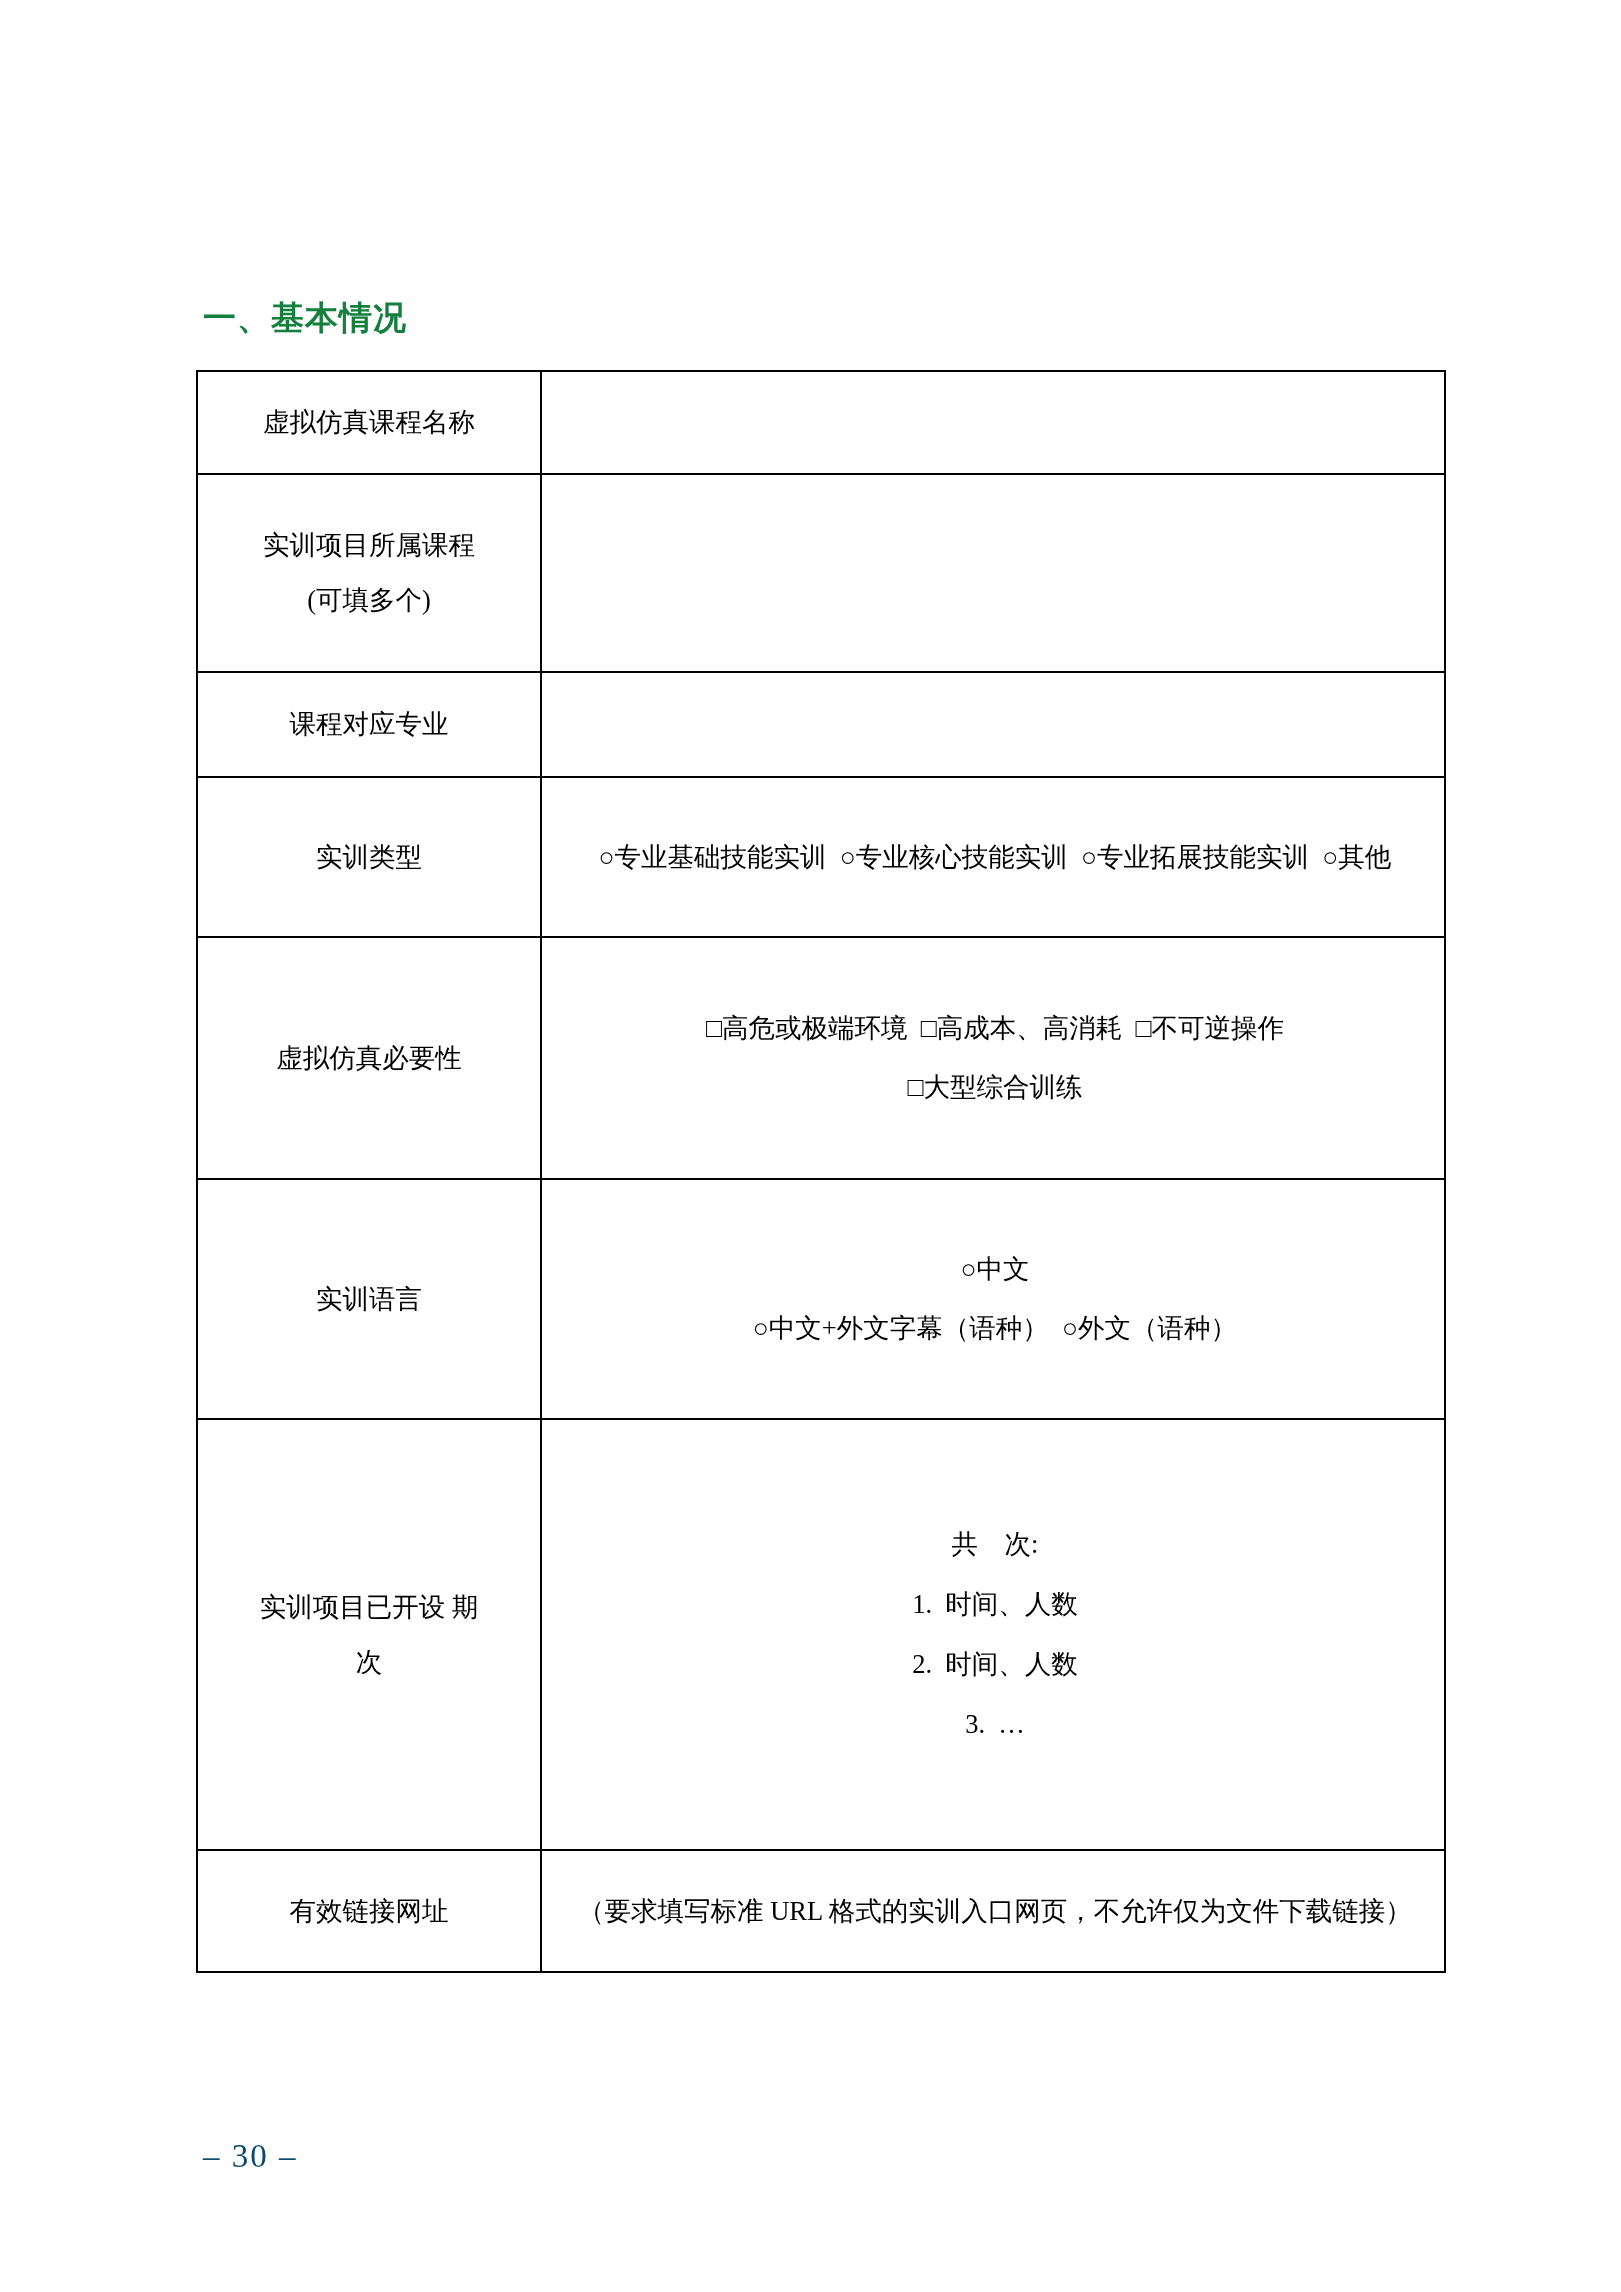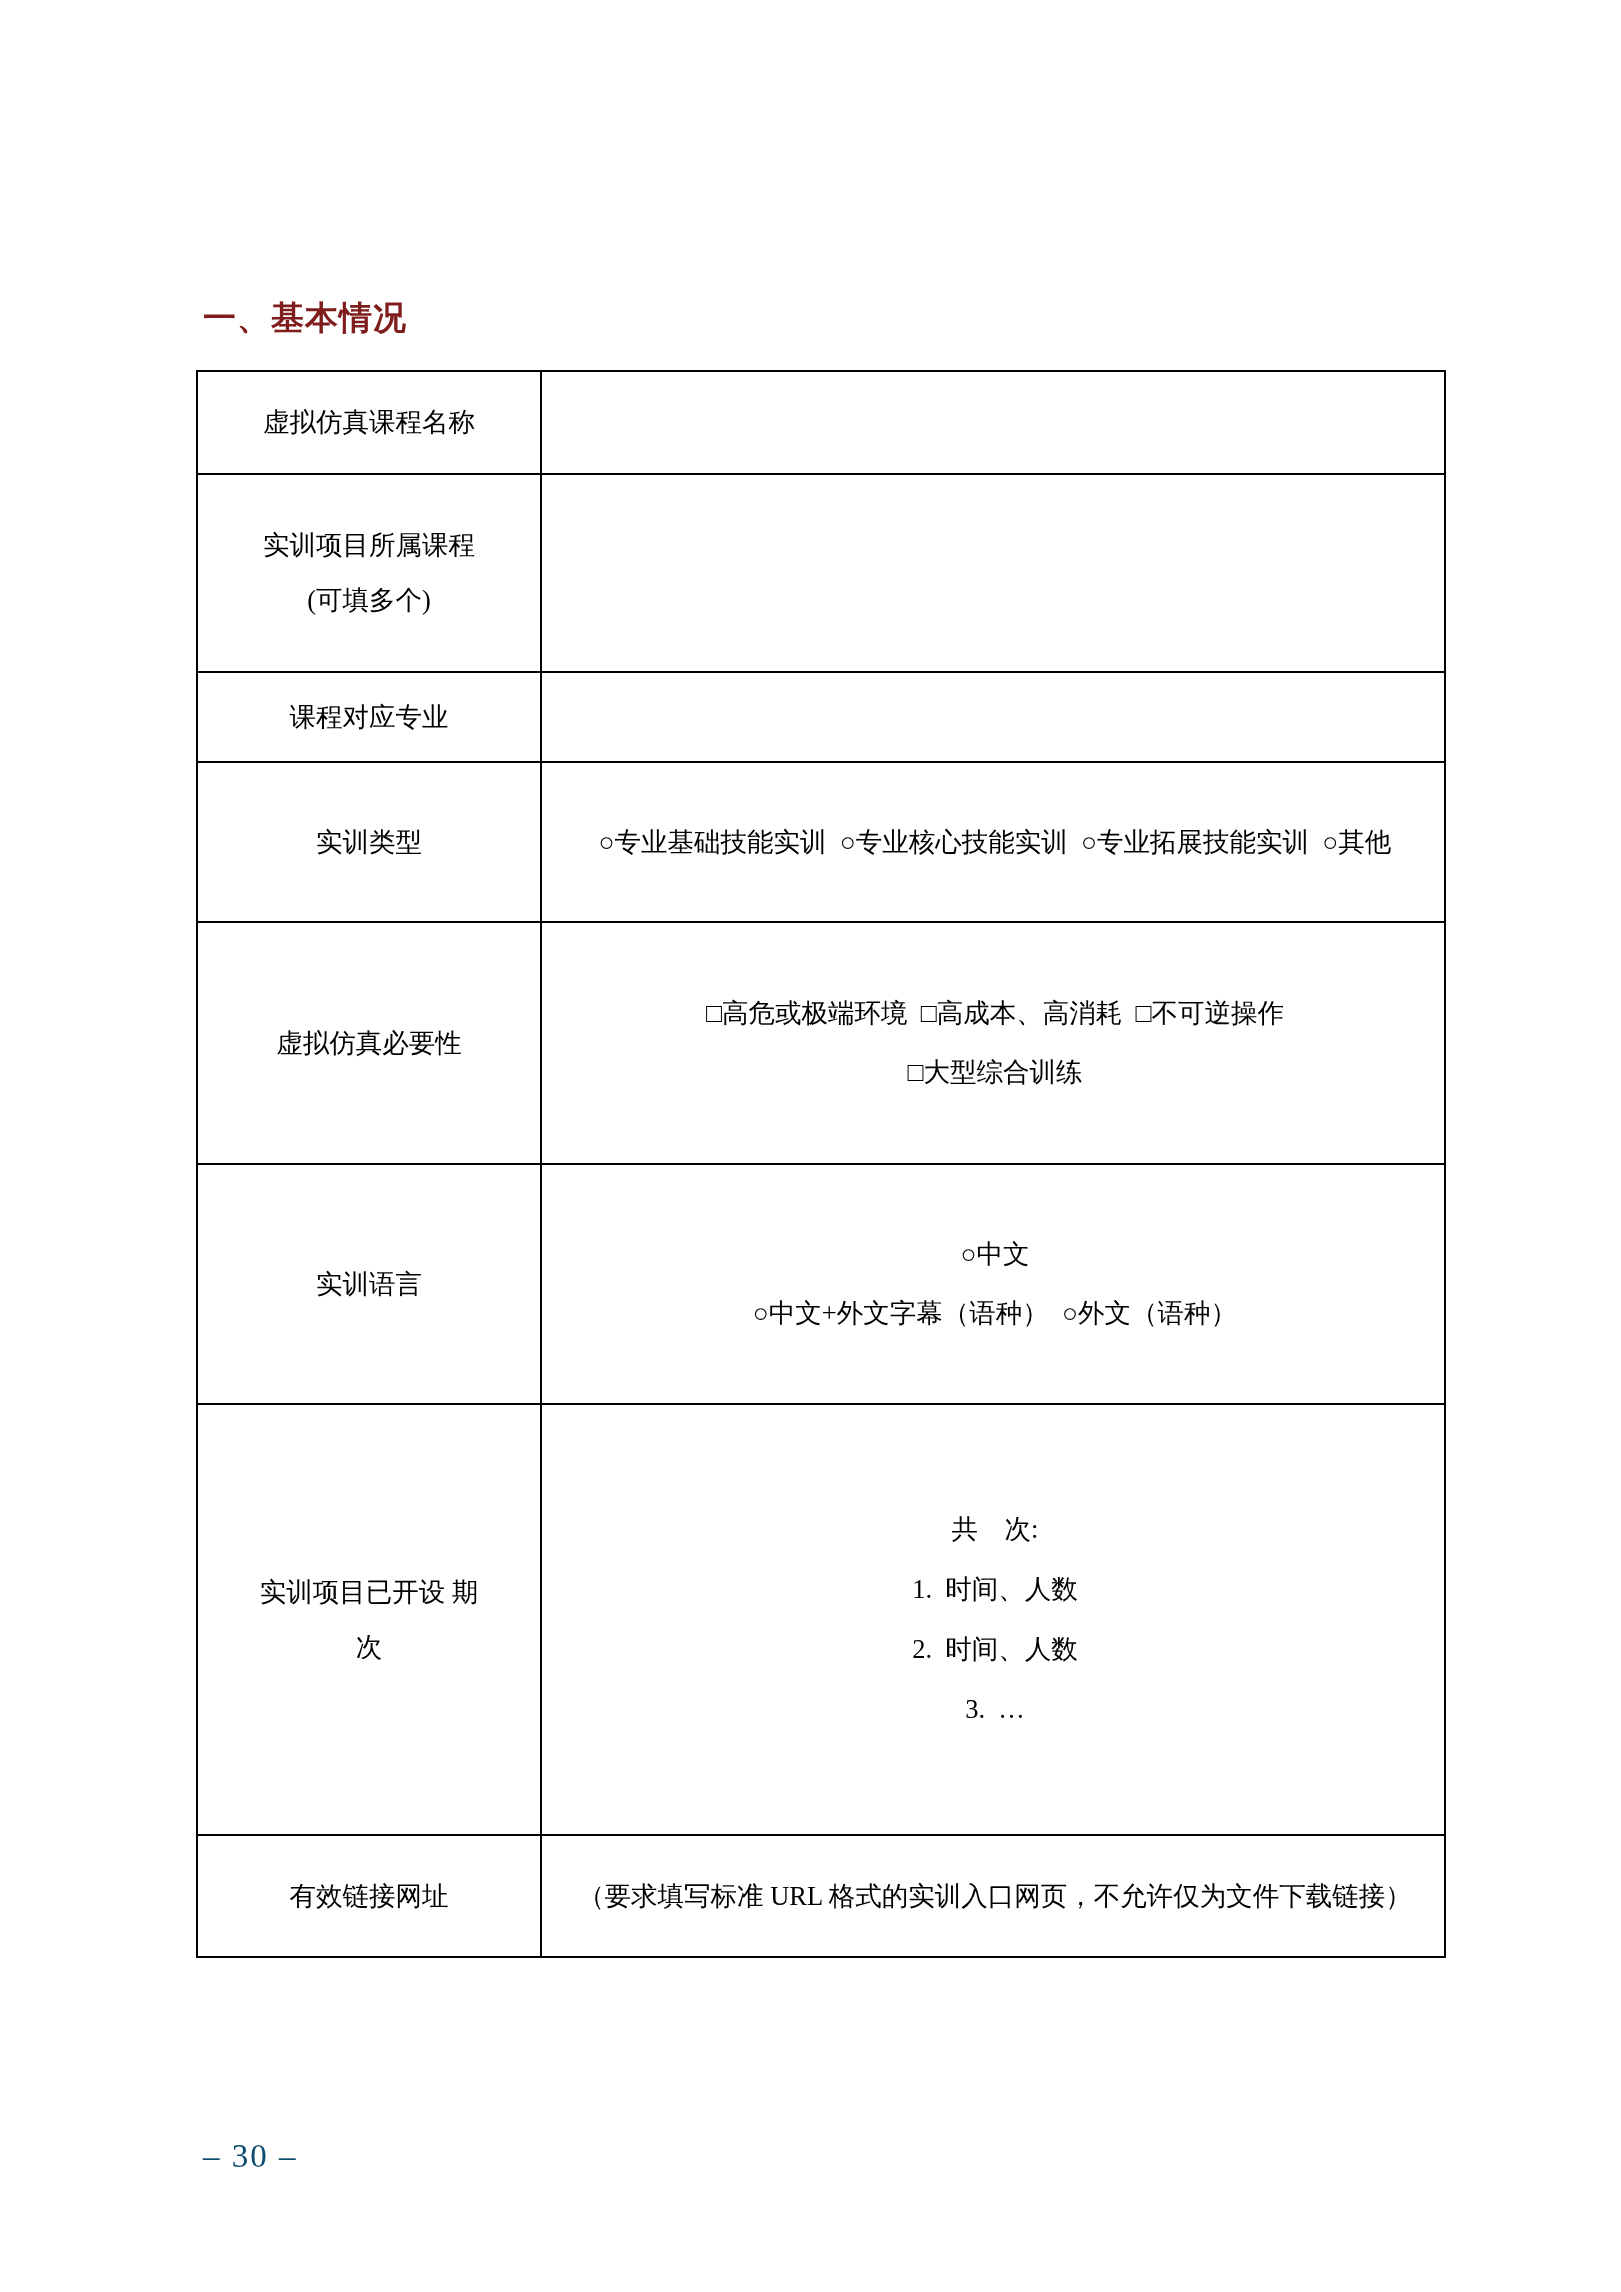--- a/index.html
+++ b/index.html
@@ -22,21 +22,21 @@
   .doc-title {
     position: absolute;
     left: 203px;
     top: 294px;
     margin: 0;
     font-family: "Liberation Sans", "DejaVu Sans", sans-serif;
     font-weight: bold;
     font-size: 33px;
     line-height: 1.45;
     letter-spacing: 1px;
-    color: #7f1d1d;
+    color: #15803d;
   }
   table.basic-info {
     position: absolute;
     left: 196px;
     top: 370px;
     width: 1248px;
     border-collapse: collapse;
     table-layout: fixed;
     font-size: 26.5px;
   }
@@ -46,21 +46,21 @@
     overflow: hidden;
   }
   table.basic-info {
     border: 2px solid #000000;
     border-bottom-width: 2.9px;
   }
   col.c-label   { width: 344px; }
   col.c-content { width: 904px; }
   tr.r1 { height: 103px; }
   tr.r2 { height: 198px; }
-  tr.r3 { height: 90px; }
+  tr.r3 { height: 105px; }
   tr.r4 { height: 160px; }
   tr.r5 { height: 242px; }
   tr.r6 { height: 240px; }
   tr.r7 { height: 431px; }
   tr.r8 { height: 122px; }
   td.label-cell {
     text-align: center;
     padding: 0 9.8px;
   }
   td.label-cell div {

